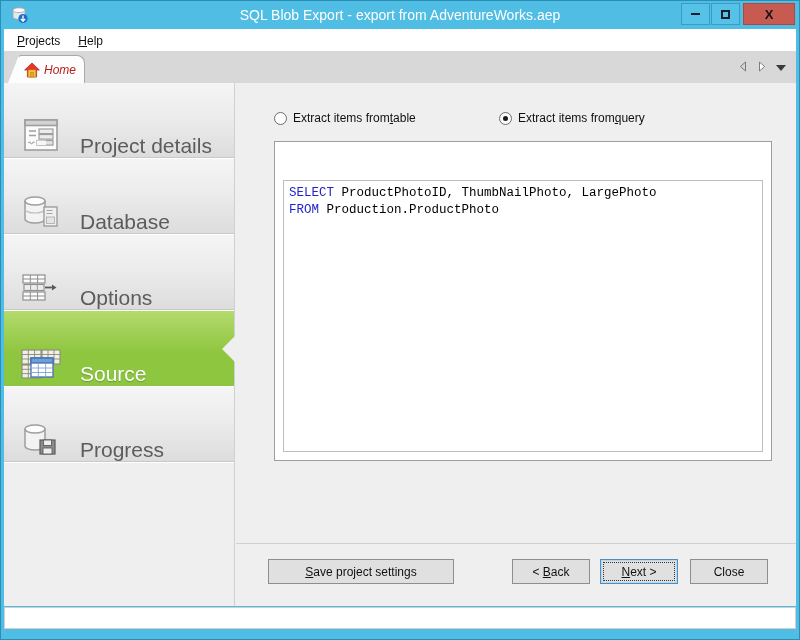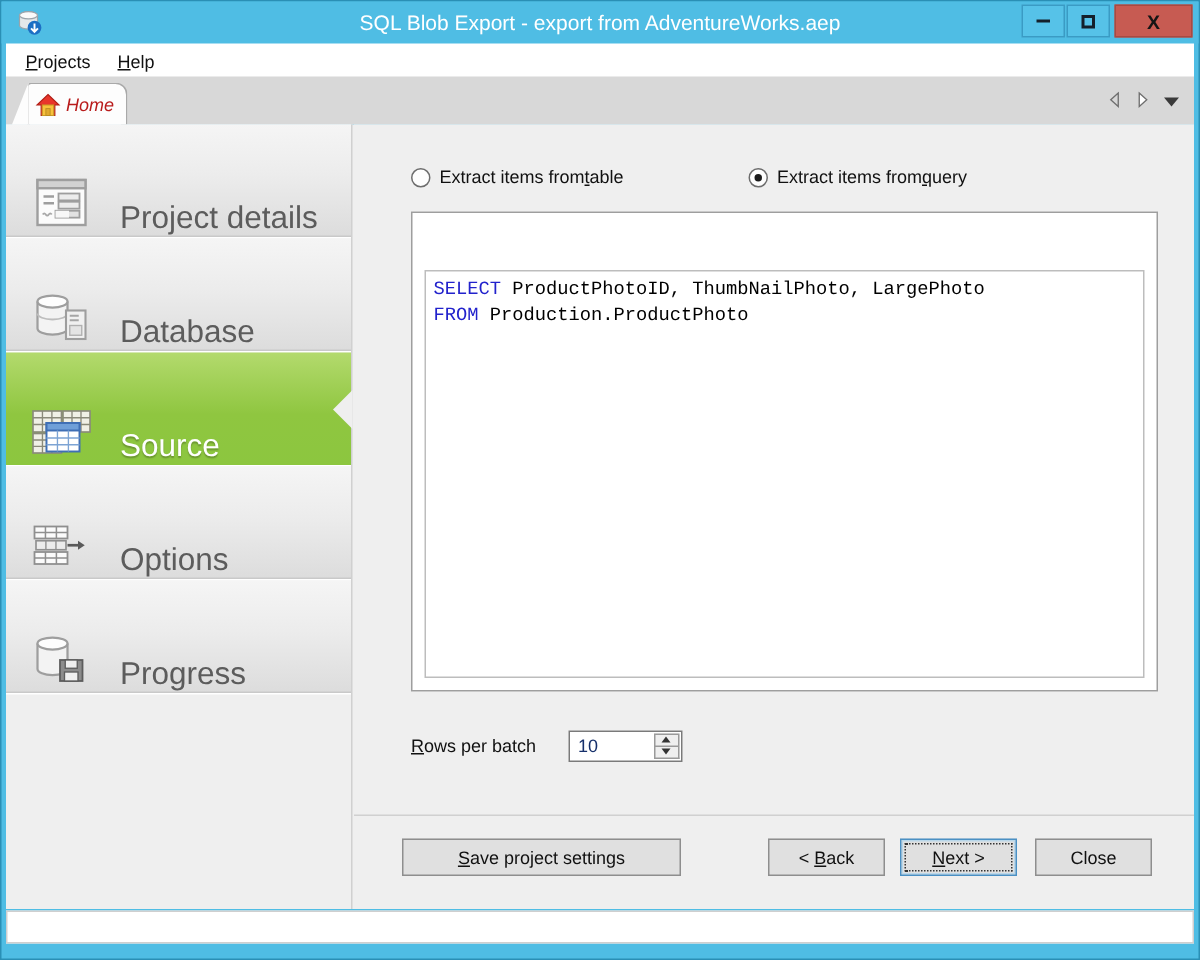--- a/index.html
+++ b/index.html
@@ -362,51 +362,51 @@
             <ellipse cx="17" cy="13" rx="10" ry="4" fill="#fdfdfd" stroke="#9e9e9e" stroke-width="1.5"></ellipse>
             <path d="M7 21 a10 4 0 0 0 20 0" fill="none" stroke="#bdbdbd" stroke-width="1.2"></path>
             <rect x="26" y="19" width="13" height="19" fill="#f0f0f0" stroke="#9e9e9e" stroke-width="1.4"></rect>
             <path d="M28.5 22.5 h6 M28.5 25.5 h6" stroke="#a5a5a5" stroke-width="1.2"></path>
             <rect x="28.5" y="29" width="8" height="6.5" fill="#e4e4e4" stroke="#b0b0b0" stroke-width="0.9"></rect>
           </svg>
         </span>
         <span class="nav-label">Database</span>
       </div>
 
+      <div class="nav-item">
+        <span class="nav-icon">
+          <svg width="46" height="46" viewBox="0 0 46 46">
+            <rect x="5" y="11" width="22" height="8" fill="#fbfbfb" stroke="#8f8f8f" stroke-width="1.2"></rect>
+            <path d="M12.3 11 v8 M19.6 11 v8 M5 15 h22" stroke="#8f8f8f" stroke-width="1"></path>
+            <rect x="5" y="28" width="22" height="8" fill="#fbfbfb" stroke="#8f8f8f" stroke-width="1.2"></rect>
+            <path d="M12.3 28 v8 M19.6 28 v8 M5 32 h22" stroke="#8f8f8f" stroke-width="1"></path>
+            <rect x="6" y="20.5" width="20" height="6" fill="#ececec" stroke="#8f8f8f" stroke-width="1.1"></rect>
+            <path d="M12.6 20.5 v6 M19.3 20.5 v6" stroke="#8f8f8f" stroke-width="0.9"></path>
+            <path d="M27 23.5 h8" stroke="#5a5a5a" stroke-width="1.8"></path>
+            <path d="M34 20.5 L38.5 23.5 L34 26.5 Z" fill="#5a5a5a"></path>
+          </svg>
+        </span>
+        <span class="nav-label">Options</span>
+      </div>
+
       <div class="nav-item active">
         <span class="nav-icon">
           <svg width="46" height="46" viewBox="0 0 46 46">
             <rect x="4" y="10" width="19" height="14" fill="#f0f0e6" stroke="#8a8a7a" stroke-width="1.1"></rect>
             <path d="M4 14.5 h19 M4 19 h19 M10.3 10 v14 M16.6 10 v14" stroke="#8a8a7a" stroke-width="0.9"></path>
             <rect x="24" y="10" width="18" height="14" fill="#f0f0e6" stroke="#8a8a7a" stroke-width="1.1"></rect>
             <path d="M24 14.5 h18 M24 19 h18 M30 10 v14 M36 10 v14" stroke="#8a8a7a" stroke-width="0.9"></path>
             <rect x="4" y="25" width="19" height="13" fill="#f0f0e6" stroke="#8a8a7a" stroke-width="1.1"></rect>
             <path d="M4 29.3 h19 M4 33.6 h19 M10.3 25 v13 M16.6 25 v13" stroke="#8a8a7a" stroke-width="0.9"></path>
             <rect x="13" y="18" width="22" height="19" fill="#ffffff" stroke="#3f6fb5" stroke-width="1.3"></rect>
             <rect x="13" y="18" width="22" height="5" fill="#6f9fd8" stroke="#3f6fb5" stroke-width="1.3"></rect>
             <path d="M13 28 h22 M13 32.5 h22 M20.3 23 v14 M27.6 23 v14" stroke="#7da4d4" stroke-width="0.9"></path>
           </svg>
         </span>
         <span class="nav-label">Source</span>
-      </div>
-
-      <div class="nav-item">
-        <span class="nav-icon">
-          <svg width="46" height="46" viewBox="0 0 46 46">
-            <rect x="5" y="11" width="22" height="8" fill="#fbfbfb" stroke="#8f8f8f" stroke-width="1.2"></rect>
-            <path d="M12.3 11 v8 M19.6 11 v8 M5 15 h22" stroke="#8f8f8f" stroke-width="1"></path>
-            <rect x="5" y="28" width="22" height="8" fill="#fbfbfb" stroke="#8f8f8f" stroke-width="1.2"></rect>
-            <path d="M12.3 28 v8 M19.6 28 v8 M5 32 h22" stroke="#8f8f8f" stroke-width="1"></path>
-            <rect x="6" y="20.5" width="20" height="6" fill="#ececec" stroke="#8f8f8f" stroke-width="1.1"></rect>
-            <path d="M12.6 20.5 v6 M19.3 20.5 v6" stroke="#8f8f8f" stroke-width="0.9"></path>
-            <path d="M27 23.5 h8" stroke="#5a5a5a" stroke-width="1.8"></path>
-            <path d="M34 20.5 L38.5 23.5 L34 26.5 Z" fill="#5a5a5a"></path>
-          </svg>
-        </span>
-        <span class="nav-label">Options</span>
       </div>
 
       <div class="nav-item">
         <span class="nav-icon">
           <svg width="46" height="46" viewBox="0 0 46 46">
             <path d="M7 13 V30 a10 4 0 0 0 20 0 V13" fill="#f3f3f3" stroke="#9e9e9e" stroke-width="1.5"></path>
             <ellipse cx="17" cy="13" rx="10" ry="4" fill="#fdfdfd" stroke="#9e9e9e" stroke-width="1.5"></ellipse>
             <rect x="22" y="24" width="15" height="14" fill="#8c8c8c" stroke="#5d5d5d" stroke-width="1.2"></rect>
             <rect x="25.5" y="24" width="8" height="5.5" fill="#efefef" stroke="#5d5d5d" stroke-width="0.9"></rect>
             <rect x="25" y="32" width="9" height="6" fill="#efefef" stroke="#5d5d5d" stroke-width="0.9"></rect>
@@ -433,34 +433,20 @@
               <span class="mn">q</span>
               <span>uery</span>
           </label>
         </div>
 
         <div id="querybox">
           <div id="query-editor"><span class="kw">SELECT</span><span> ProductPhotoID, ThumbNailPhoto, LargePhoto</span>
 <span class="kw">FROM</span><span> Production.ProductPhoto</span></div>
         </div>
 
-        <div id="rows-row">
-          <span id="rows-label"><span class="mn">R</span><span>ows per batch</span></span>
-          <div id="rows-spin">
-            <span id="rows-value">10</span>
-            <span class="spin-btns">
-              <span class="spin-b">
-                  <span class="chev chev-up"></span>
-                </span>
-              <span class="spin-b">
-                  <span class="chev chev-dn"></span>
-                </span>
-            </span>
-          </div>
-        </div>
 
       </div>
 
       <div id="buttonbar">
         <div class="btn" id="btn-save">
           <span><span class="mn">S</span><span>ave project settings</span></span>
         </div>
         <div class="btn" id="btn-back">
           <span><span>&lt; </span><span class="mn">B</span><span>ack</span></span>
         </div>

